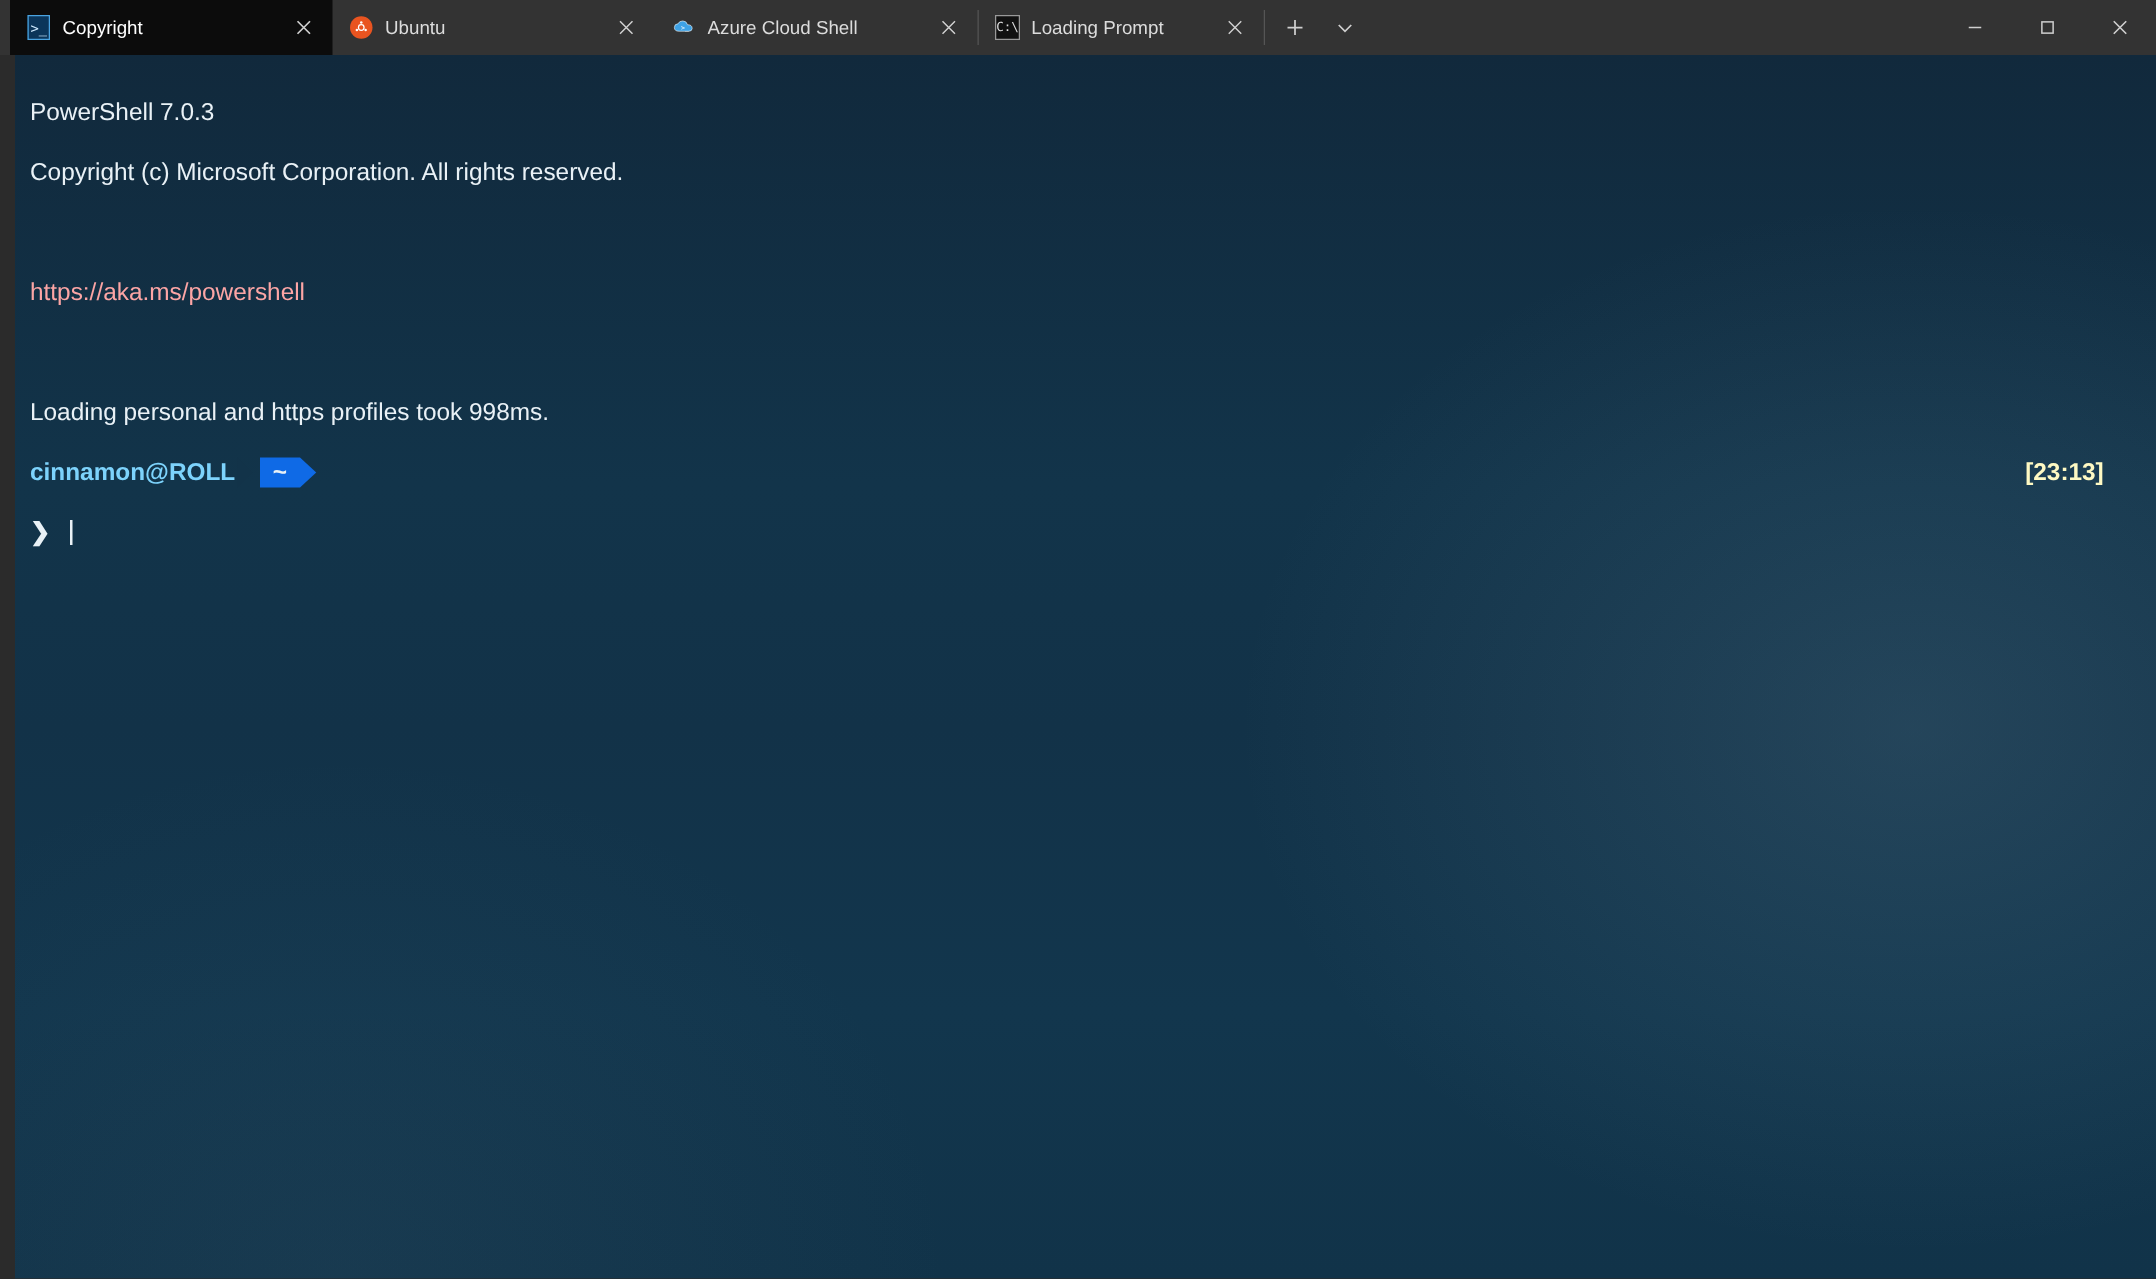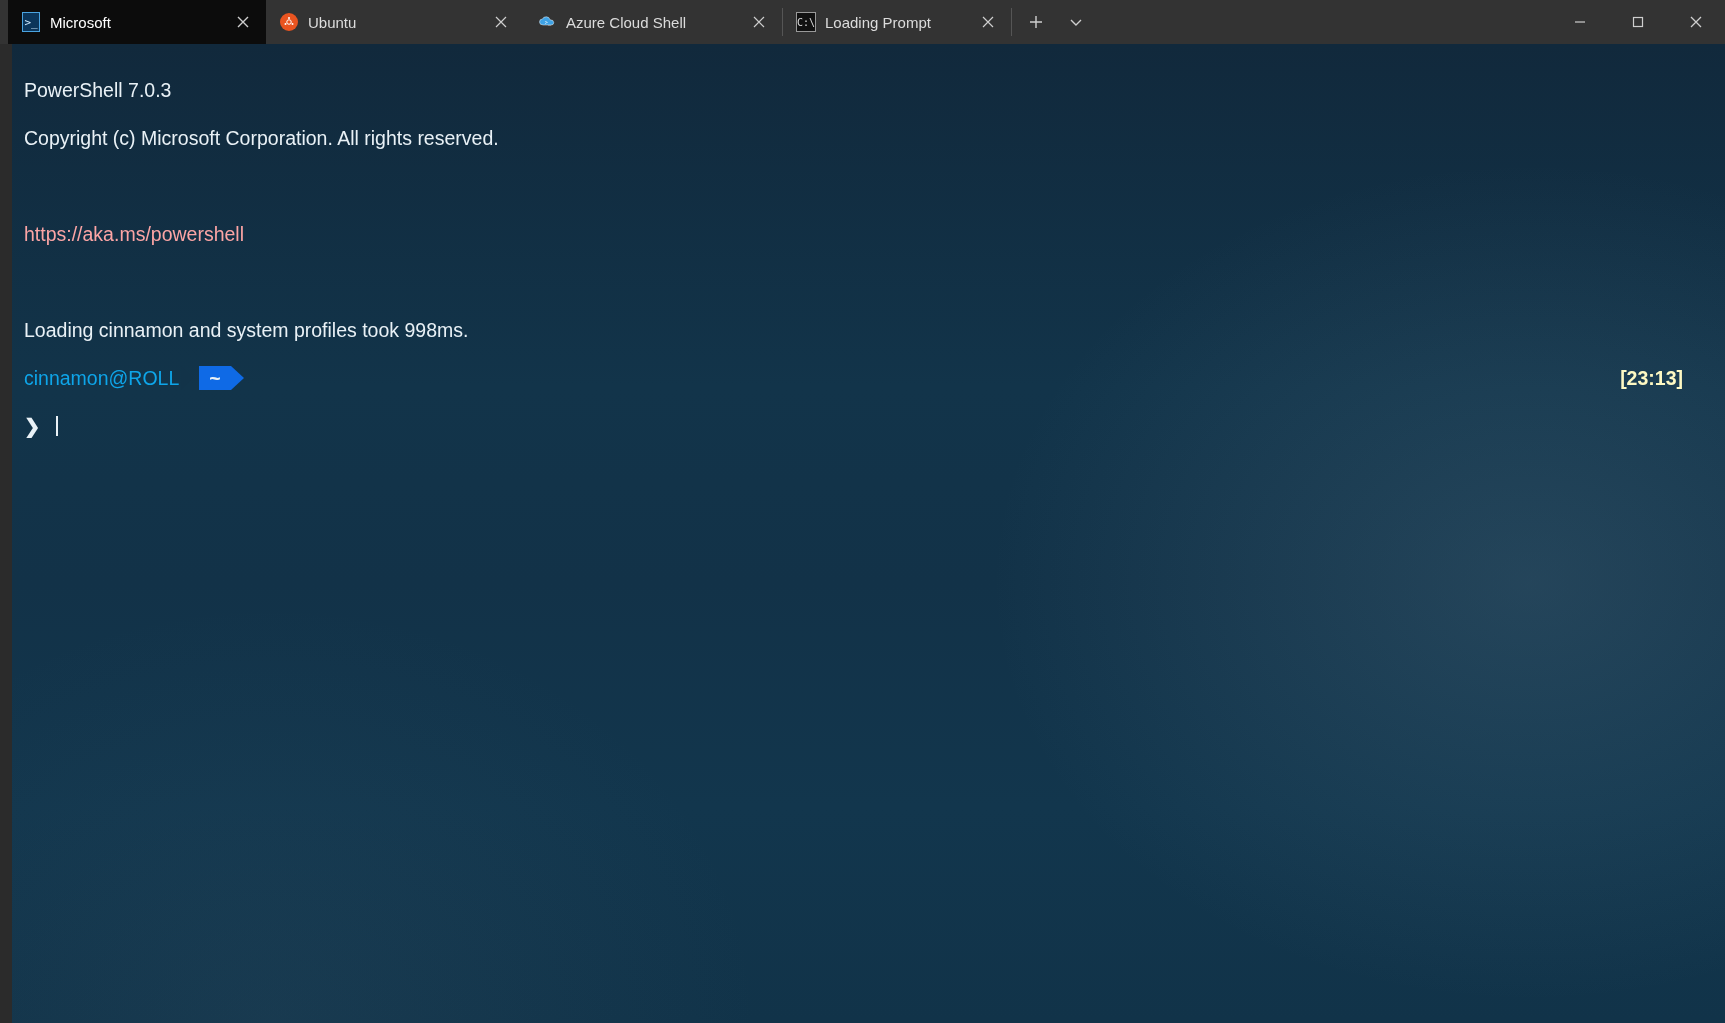--- a/index.html
+++ b/index.html
@@ -135,22 +135,22 @@
     align-items: center;
     justify-content: space-between;
     padding-right: 42px;
   }
   .prompt-left {
     display: flex;
     align-items: center;
     gap: 0;
   }
   .userhost {
-    color: #0ea5e9;
-    font-weight: 400;
+    color: #7dd3fc;
+    font-weight: 700;
   }
   .segment {
     position: relative;
     display: inline-flex;
     align-items: center;
     height: 24px;
     background: #0f6ae6;
     color: #e9f1f6;
     font-weight: 700;
     padding: 0 10px 0 10px;
@@ -217,21 +217,21 @@
 </head>
 <body>
 
 <div class="titlebar">
   <div class="tabs">
 
     <div class="tab active">
       <span class="tab-icon">
         <span class="ps-icon-box">&gt;_</span>
       </span>
-      <span class="tab-title">Microsoft</span>
+      <span class="tab-title">Copyright</span>
       <span class="tab-close">
         <svg viewBox="0 0 12 12">
             <path d="M1 1 L11 11 M11 1 L1 11" stroke="currentColor" stroke-width="1.4" fill="none"></path>
           </svg>
       </span>
     </div>
 
     <div class="tab">
       <span class="tab-icon">
         <span class="ubuntu-icon">
@@ -318,21 +318,21 @@
 </div>
 
 <div class="terminal-wrap">
   <div class="terminal-bg"></div>
   <div class="terminal mono">
 <div class="white">PowerShell 7.0.3</div>
 <div class="white">Copyright (c) Microsoft Corporation. All rights reserved.</div>
 <div>&nbsp;</div>
 <div class="yellow">https://aka.ms/powershell</div>
 <div>&nbsp;</div>
-<div class="white">Loading cinnamon and system profiles took 998ms.</div>
+<div class="white">Loading personal and https profiles took 998ms.</div>
 <div class="prompt-line">
   <span class="prompt-left">
     <span class="userhost">cinnamon@ROLL</span>
     <span class="segment-sep"></span>
     <span class="segment"><span>~</span></span>
   </span>
   <span class="time">[23:13]</span>
 </div>
 <div class="input-line">
   <span class="bold white">❯</span>

